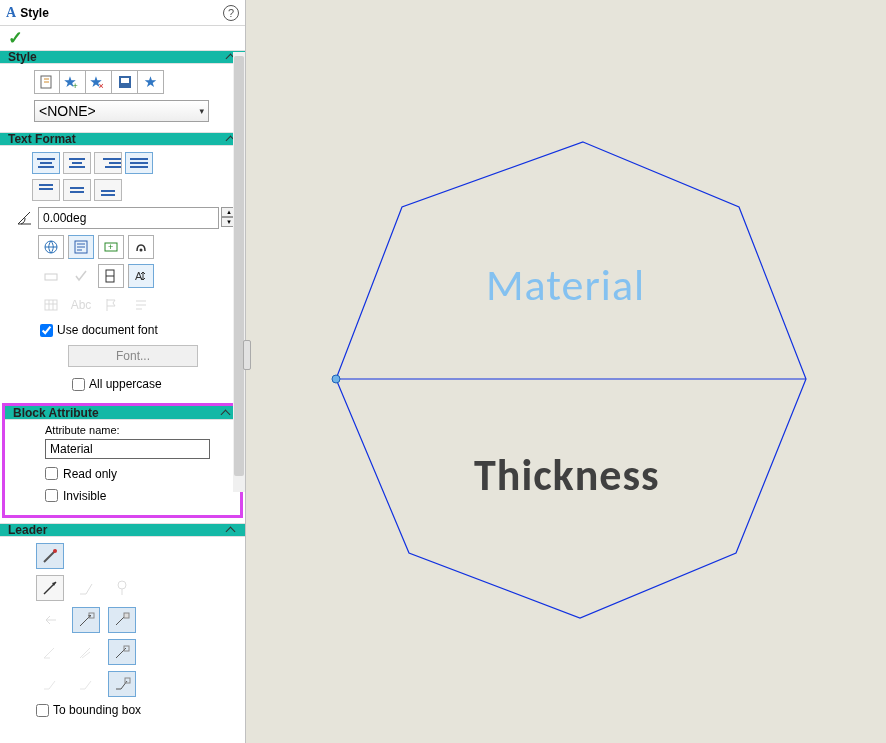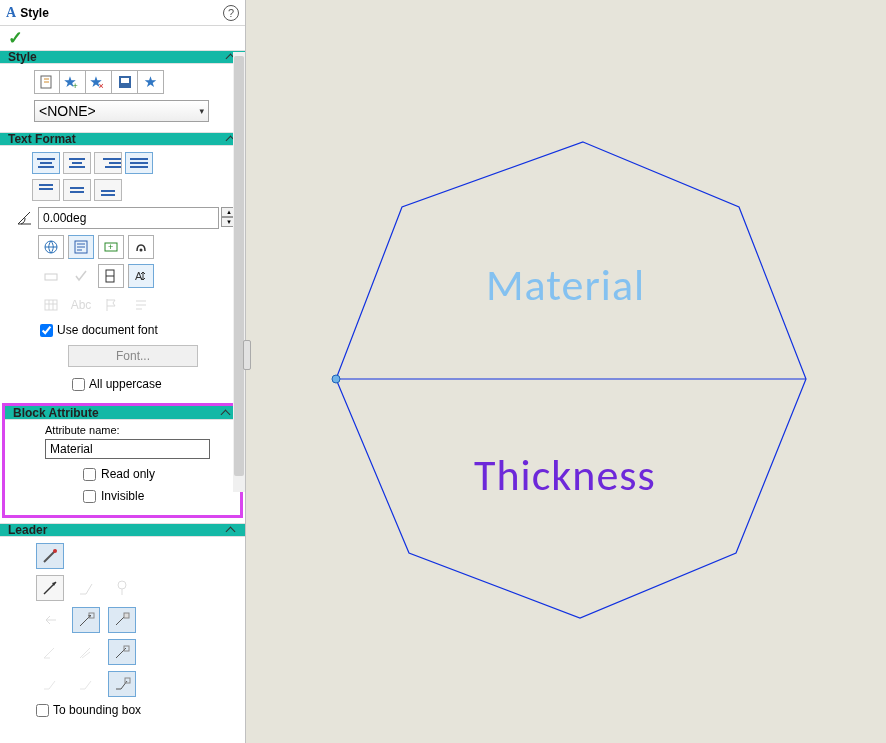--- a/index.html
+++ b/index.html
@@ -109,21 +109,21 @@
 }
 .cb-row2 { display: flex; align-items: center; gap: 4px; margin: 4px 0 0 60px; }
 
 .highlight-box {
   border: 3px solid #d946ef;
   margin: 2px 2px 5px 2px;
 }
 .ba-body { padding: 4px 8px 12px 40px; }
 .ba-label { font-size: 11px; margin-bottom: 3px; }
 .ba-input { width: 165px; height: 20px; border: 1px solid #666; padding: 0 4px; font-size: 12px; }
-.ba-cb { display: flex; align-items: center; gap: 5px; margin-top: 8px; margin-left: 38px; }
+.ba-cb { display: flex; align-items: flex-start; gap: 5px; margin-top: 8px; }
 .ba-cb input { width: 13px; height: 13px; }
 
 .leader-body { padding: 6px 8px 10px 36px; }
 .lead-row { display: flex; gap: 8px; margin-bottom: 6px; align-items: center; }
 .lead-btn {
   width: 28px; height: 26px; border: 1px solid #b8b8b8;
   display:flex; align-items:center; justify-content:center;
   cursor:pointer; background:#f6f6f6;
 }
 .lead-btn.sel { background:#dde9f4; border-color:#6fa8d8; }
@@ -142,21 +142,21 @@
 }
 .drag-handle {
   position: absolute; left: -3px; top: 340px; width: 8px; height: 30px;
   background: #e2e2e2; border: 1px solid #aaa; border-radius: 2px;
 }
 svg.shape { position: absolute; left: 0; top: 0; }
 .canvas-label {
   position: absolute; font-family: Calibri, sans-serif; font-size: 44px; letter-spacing: 1px;
 }
 .canvas-label.light { color: #84c1f0; font-weight: 400; }
-.canvas-label.dark { color: #6d28d9; font-weight: 400; text-align: right; }
+.canvas-label.dark { color: #404040; font-weight: 700; text-align: right; }
 
 .node-icon svg, .tool-icon svg, .angle-icon svg, .lead-btn svg { display:block; }
 .star { color:#3177c4; font-size:15px; }
 </style>
 </head>
 <body>
 
 <div class="panel">
 
   <div class="panel-header">

